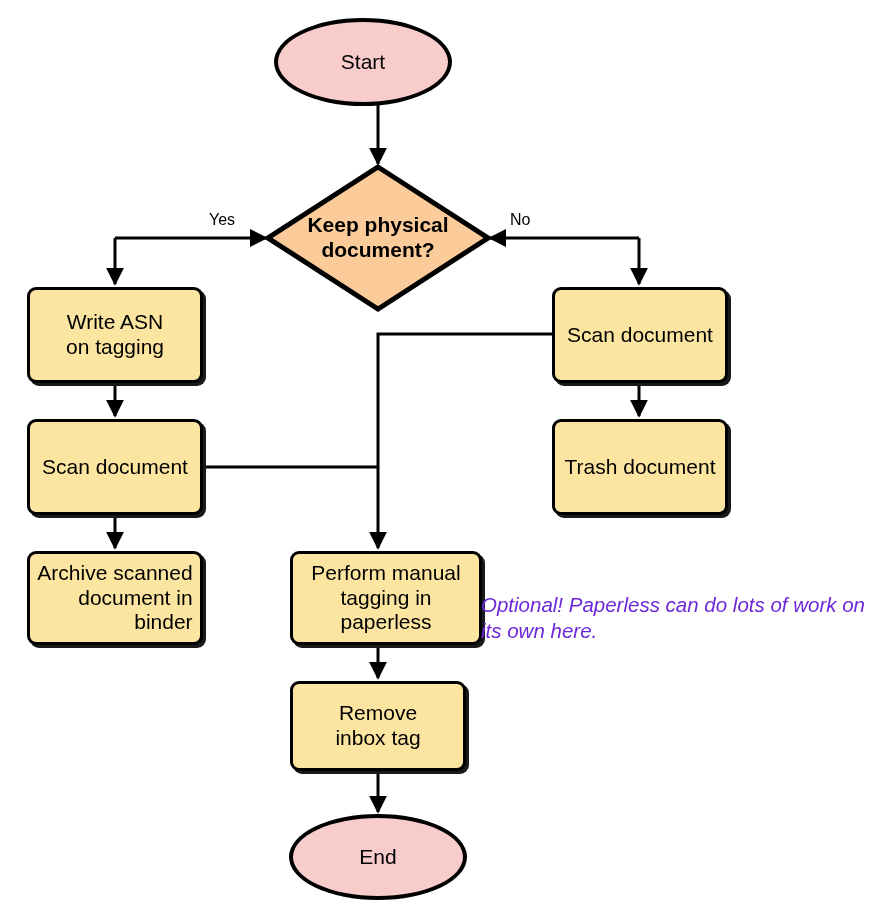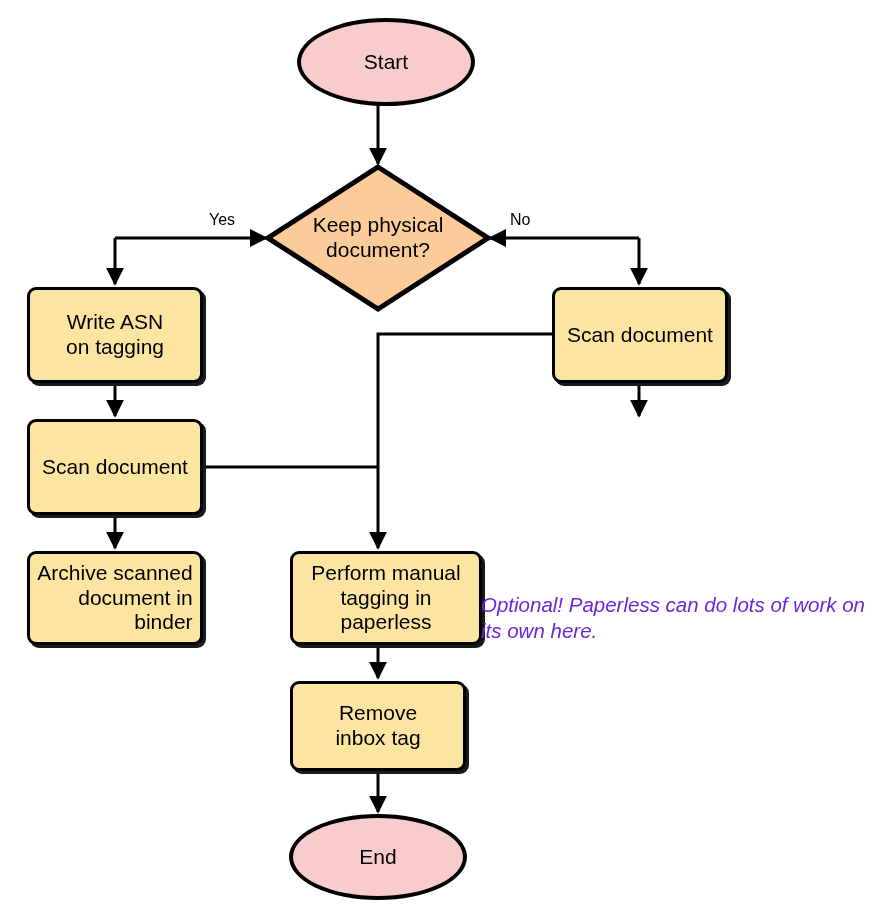--- a/index.html
+++ b/index.html
@@ -122,23 +122,23 @@
       <path d="M 552 334 L 378 334 L 378 548" marker-end="url(#arrow)"></path>
 
       <path d="M 205 467 L 378 467"></path>
 
       <path d="M 378 648 L 378 678" marker-end="url(#arrow)"></path>
 
       <path d="M 378 773 L 378 812" marker-end="url(#arrow)"></path>
     </g>
   </svg>
 
-  <div class="node term" style="left: 297px; top: 18px; width: 178px; height: 88px; --term-fill: #f9cccc;">Start</div>
+  <div class="node term" style="left: 274px; top: 18px; width: 178px; height: 88px; --term-fill: #f9cccc;">Start</div>
 
-  <div class="decision-wrap" style="left:264px; top:163px; width:228px; height:150px;">
+  <div class="decision-wrap" style="left:264px; top:163px; width:228px; height:150px;font-weight:bold;">
     <svg class="decision-shape" viewBox="0 0 228 150">
       <polygon points="114,4 224,75 114,146 4,75" fill="#fccb9a" stroke="#000000" stroke-width="5" stroke-linejoin="miter"></polygon>
     </svg>
     <div class="decision-label">Keep physical
 document?</div>
   </div>
 
   <div class="edge-label" style="left:209px; top:211px;">Yes</div>
   <div class="edge-label" style="left:510px; top:211px;">No</div>
 
@@ -146,20 +146,21 @@
 on tagging</div>
 
   <div class="node proc" style="left: 27px; top: 419px; width: 176px; height: 96px; --proc-fill: #fce5a0;">Scan document</div>
 
   <div class="node proc" style="left: 27px; top: 551px; width: 176px; height: 94px; text-align: right; --proc-fill: #fce5a0;">Archive scanned
 document in
 binder</div>
 
   <div class="node proc" style="left: 552px; top: 287px; width: 176px; height: 96px; --proc-fill: #fce5a0;">Scan document</div>
 
+  <div class="node proc" style="left: 552px; top: 419px; width: 176px; height: 96px; --proc-fill: #fce5a0;">Trash document</div>
 
   <div class="node proc" style="left: 290px; top: 551px; width: 192px; height: 94px; --proc-fill: #fce5a0;">Perform manual
 tagging in
 paperless</div>
 
   <div class="node proc" style="left: 290px; top: 681px; width: 176px; height: 90px; --proc-fill: #fce5a0;">Remove
 inbox tag</div>
 
   <div class="node term" style="left: 289px; top: 814px; width: 178px; height: 86px; --term-fill: #f9cccc;">End</div>
 

